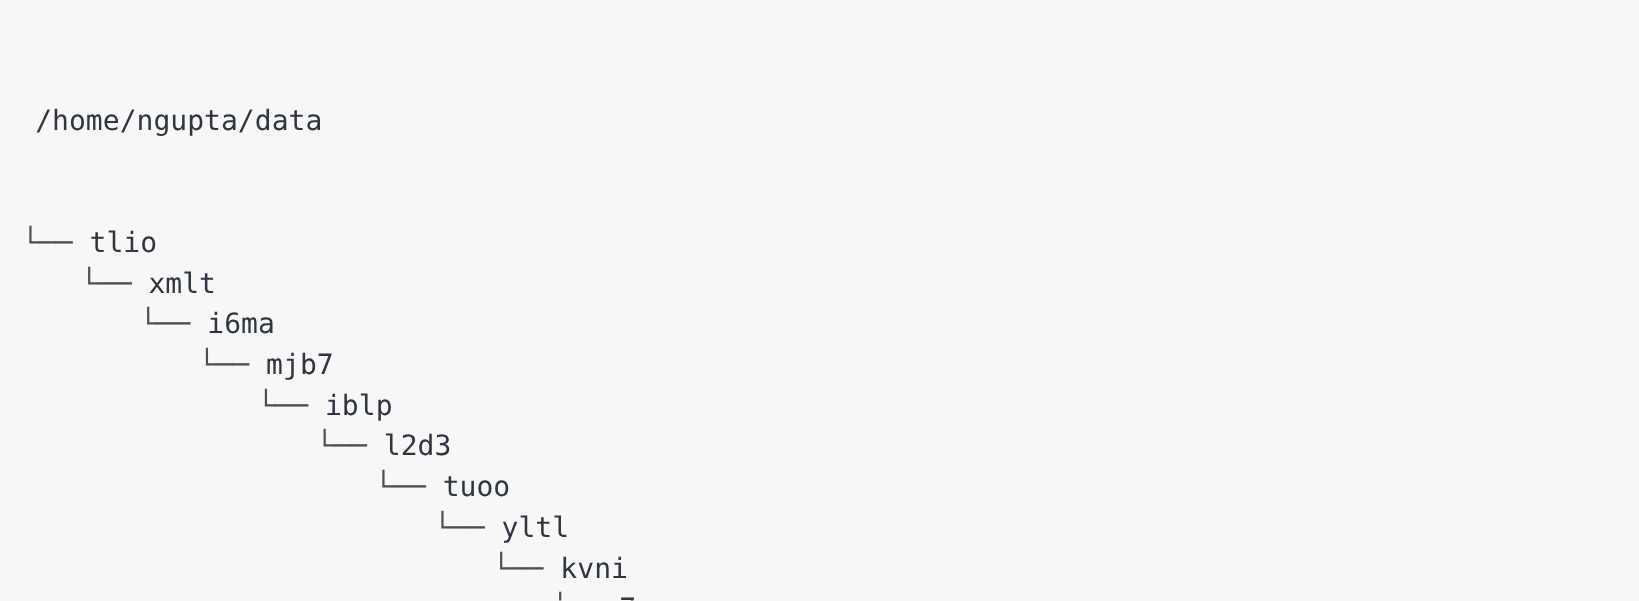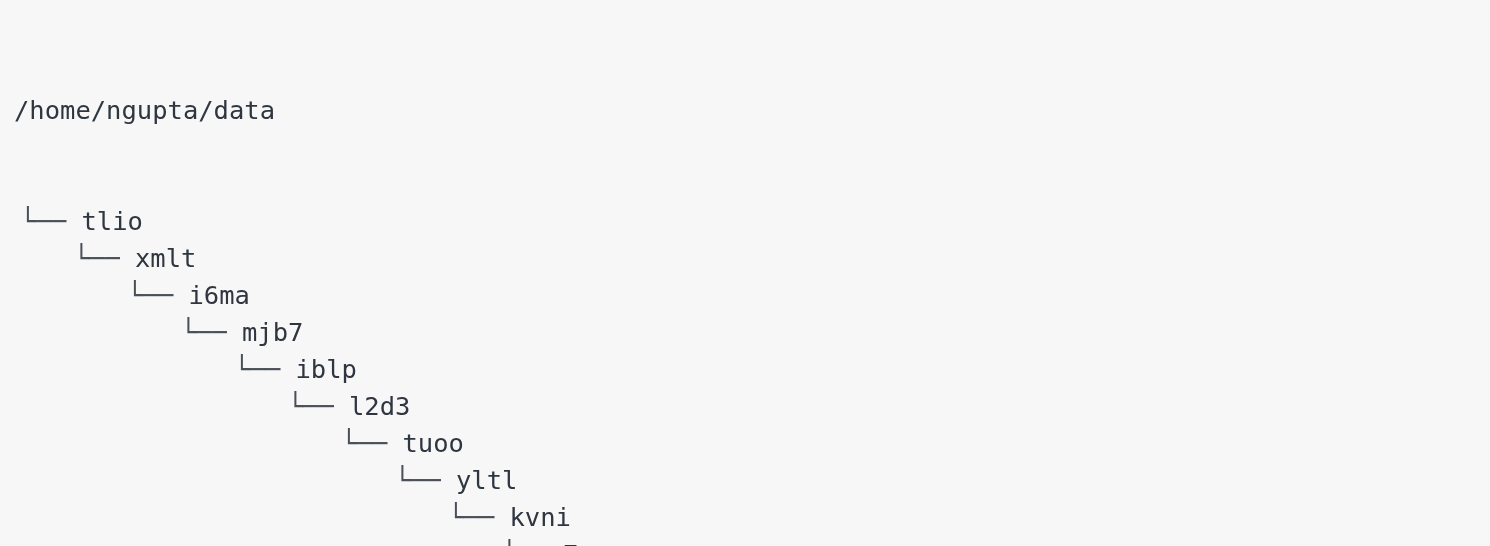--- a/index.html
+++ b/index.html
@@ -20,21 +20,21 @@
     color: #2f3640;
     white-space: pre;
     letter-spacing: 0;
   }
   .tree-line {
     display: block;
     height: 37px;
     white-space: pre;
   }
   .tree-root {
-    padding-left: 14px;
+    padding-left: 32px;
     color: #2f3640;
   }
   .branch {
     color: #4a4f58;
   }
   .node-name {
     color: #2f3640;
   }
 </style>
 </head>

